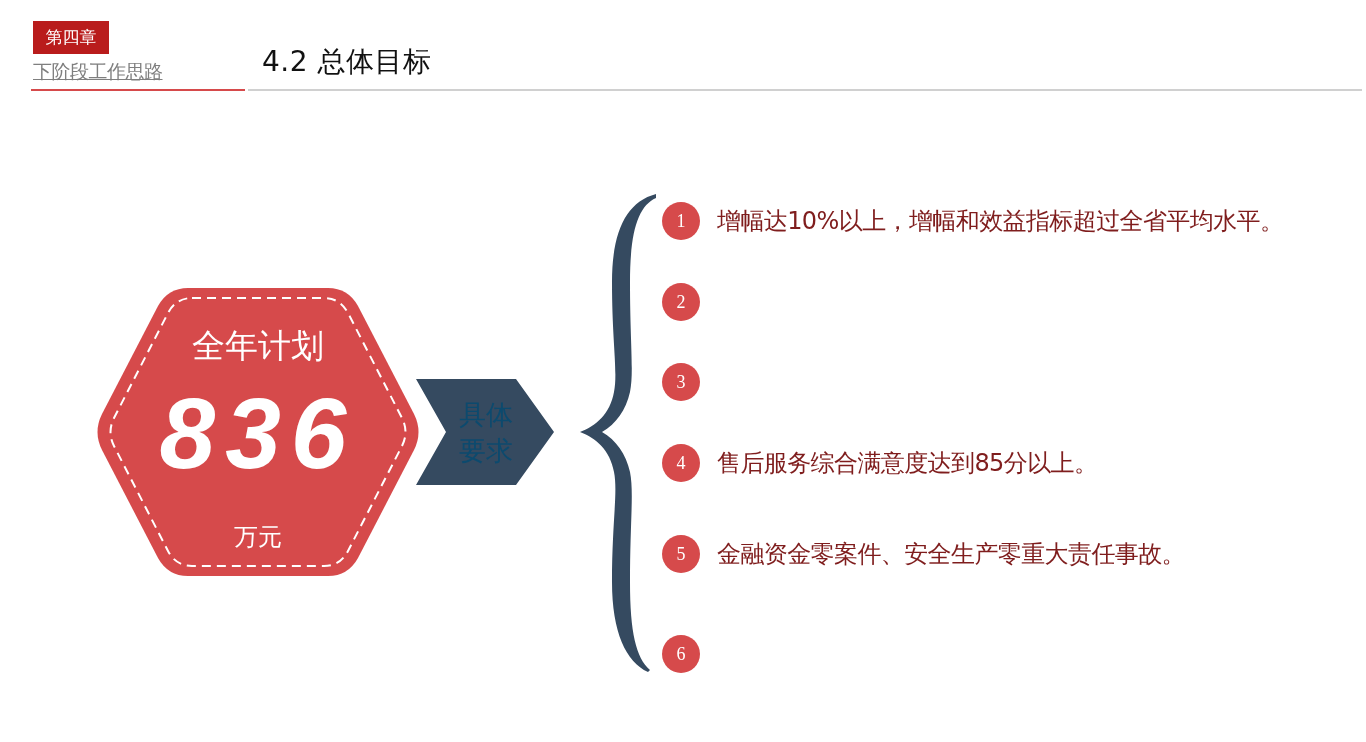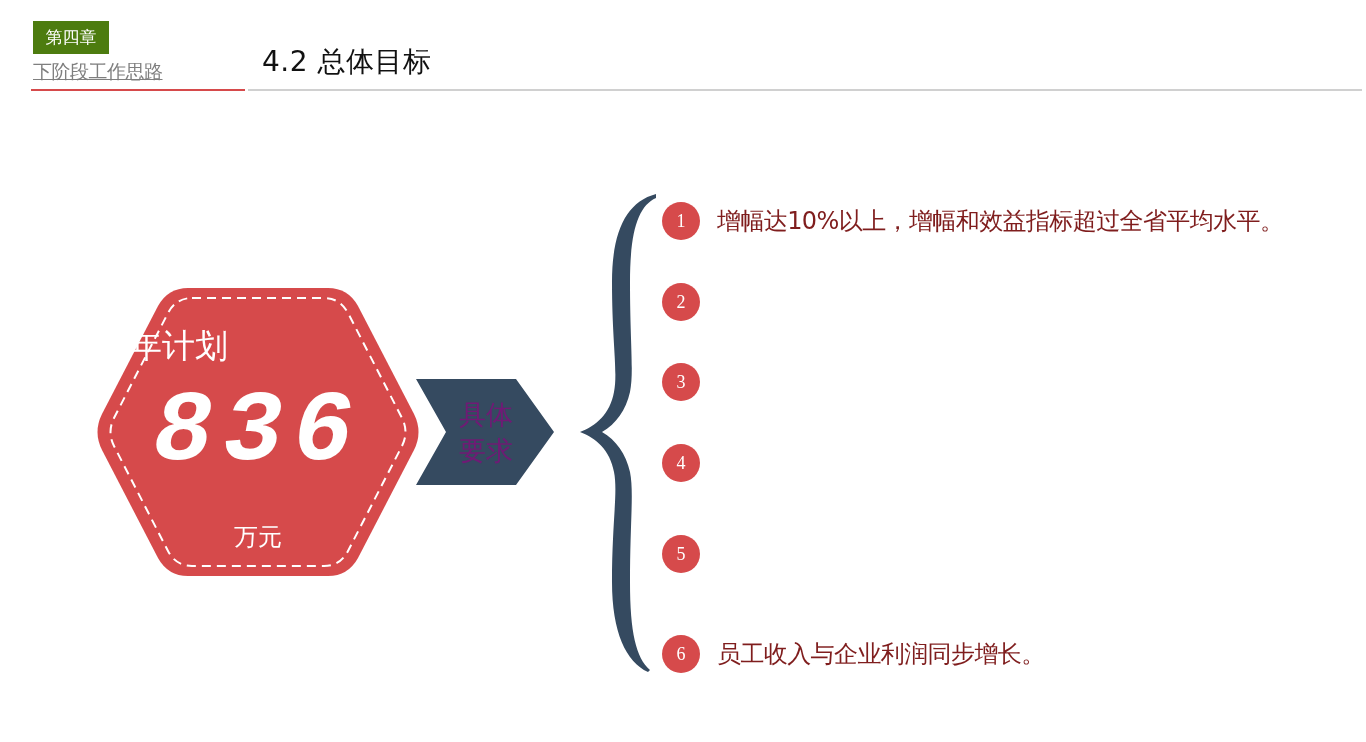--- a/index.html
+++ b/index.html
@@ -2,55 +2,55 @@
 <html><head>
 <meta charset="utf-8">
 <style>
   html, body { margin:0; padding:0; }
   body {
     width:1366px; height:742px; background:#ffffff; position:relative; overflow:hidden;
     font-family:"DejaVu Sans", "Liberation Sans", sans-serif;
   }
   .chapter-badge {
     position:absolute; left:33px; top:21px; width:76px; height:33px;
-    background:#4d7c0f; color:#fff; font-size:17px; line-height:33px; text-align:center;
+    background:#b91c1c; color:#fff; font-size:17px; line-height:33px; text-align:center;
   }
   .chapter-subtitle {
     position:absolute; left:33px; top:58px; font-size:19px; color:#7f7f7f; line-height:26px;
     letter-spacing:-0.5px;
     text-decoration:underline;
   }
   .rule-red { position:absolute; left:31px; top:89px; width:214px; height:2px; background:#d64a4b; }
   .rule-gray { position:absolute; left:248px; top:89px; width:1114px; height:2px; background:#d0d0d0; }
   .page-title {
     position:absolute; left:262px; top:36px; font-size:28px; line-height:52px; color:#111;
     letter-spacing:0.5px;
   }
 
   .hex-wrap { position:absolute; left:96px; top:286px; width:324px; height:292px; }
   .hex-wrap svg { position:absolute; left:0; top:0; }
   .hex-top {
-    position:absolute; left:0; width:324px; top:40px; text-align:left;
+    position:absolute; left:0; width:324px; top:40px; text-align:center;
     color:#fff; font-size:33px; line-height:40px;
   }
   .hex-num {
     position:absolute; left:0; width:324px; top:92px; text-align:center;
-    color:#fff; font-size:100px; line-height:110px; font-family:Liberation Mono, monospace;
+    color:#fff; font-size:100px; line-height:110px; font-family:Liberation Sans, sans-serif;
     font-style:italic; font-weight:bold; letter-spacing:10px;
   }
   .hex-unit {
     position:absolute; left:0; width:324px; top:236px; text-align:center;
     color:#fff; font-size:24px; line-height:30px;
   }
 
   .chevron { position:absolute; left:416px; top:379px; width:138px; height:106px; }
   .chevron svg { position:absolute; left:0; top:0; }
   .chevron-label {
     position:absolute; left:30px; top:18px; width:80px; text-align:center;
-    color:#701a75; font-size:27px; line-height:36px;
+    color:#0c4a6e; font-size:27px; line-height:36px;
   }
 
   .brace { position:absolute; left:578px; top:192px; width:82px; height:482px; }
 
   .goal {
     position:absolute; left:662px; height:40px; display:flex; align-items:center;
   }
   .goal-num {
     width:38px; height:38px; border-radius:50%; background:#d64a4b; color:#fff;
     font-family:"Liberation Serif", serif; font-size:18px; line-height:38px; text-align:center;
@@ -101,20 +101,21 @@
   <div class="goal-text">增幅达10%以上，增幅和效益指标超过全省平均水平。</div>
 </div>
 <div class="goal" style="top:282px;">
   <div class="goal-num">2</div>
 </div>
 <div class="goal" style="top:362px;">
   <div class="goal-num">3</div>
 </div>
 <div class="goal" style="top:443px;">
   <div class="goal-num">4</div>
+  <div class="goal-text">售后服务综合满意度达到85分以上。</div>
 </div>
 <div class="goal" style="top:534px;">
   <div class="goal-num">5</div>
+  <div class="goal-text">金融资金零案件、安全生产零重大责任事故。</div>
 </div>
 <div class="goal" style="top:634px;">
   <div class="goal-num">6</div>
-  <div class="goal-text">员工收入与企业利润同步增长。</div>
 </div>
 
 </body></html>

